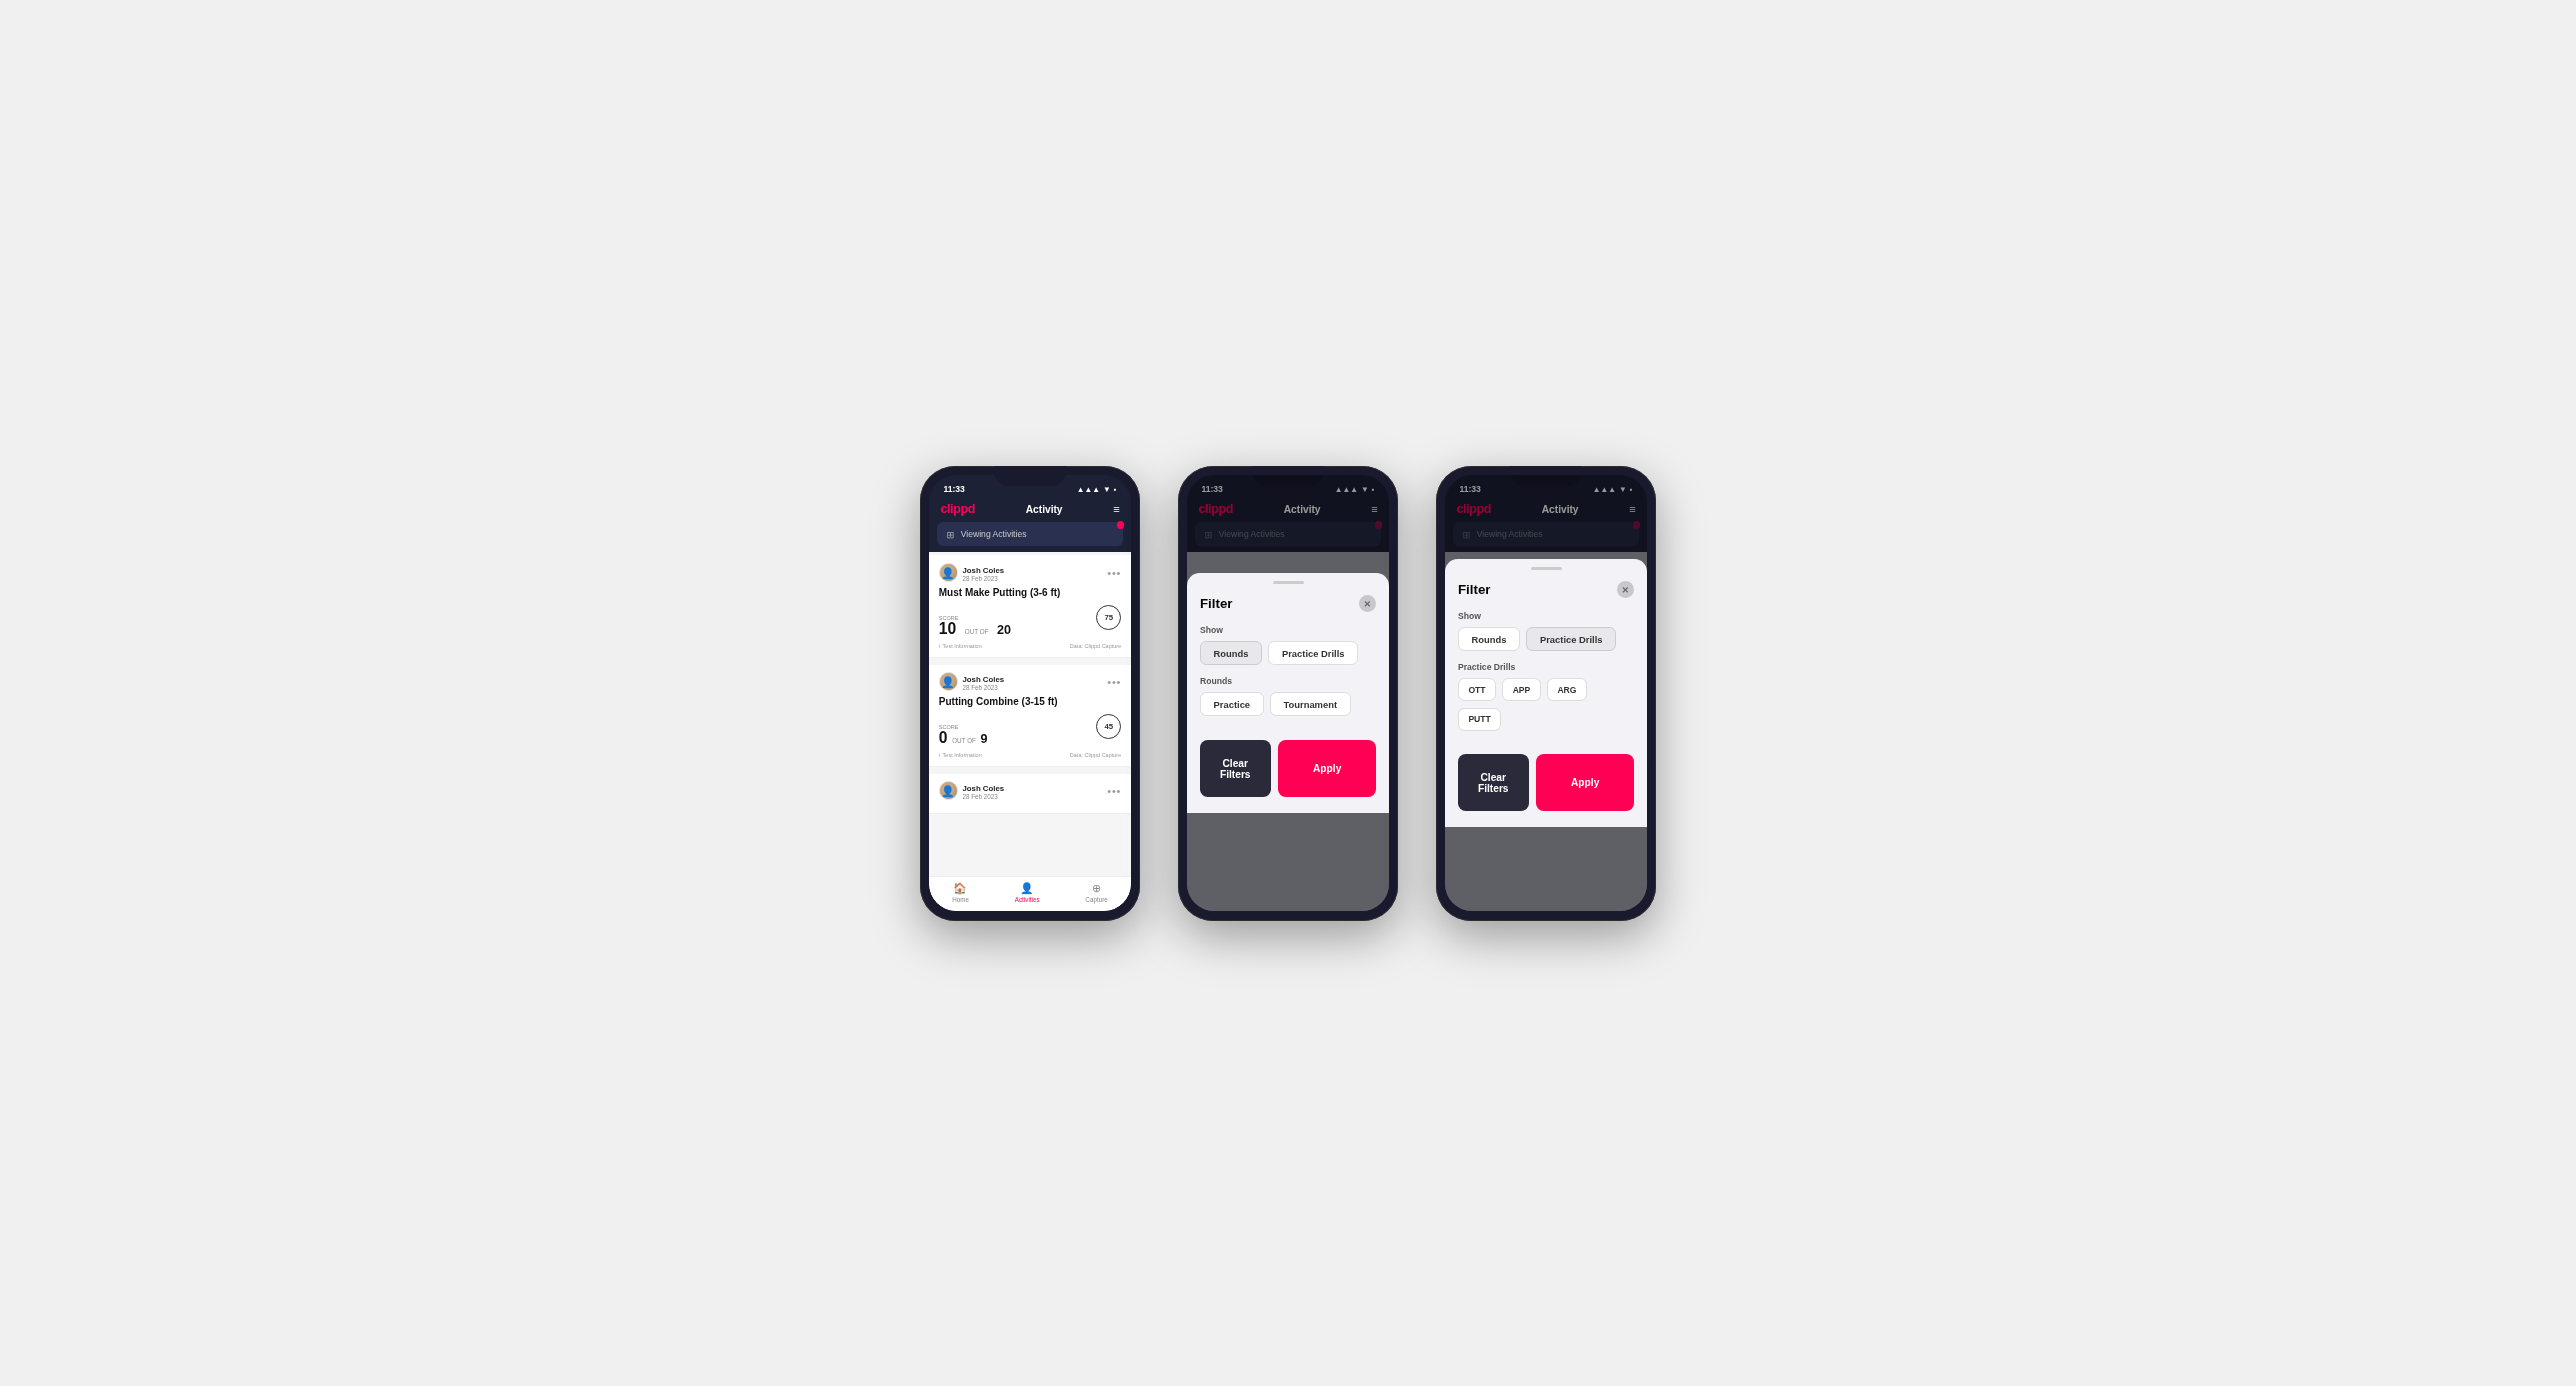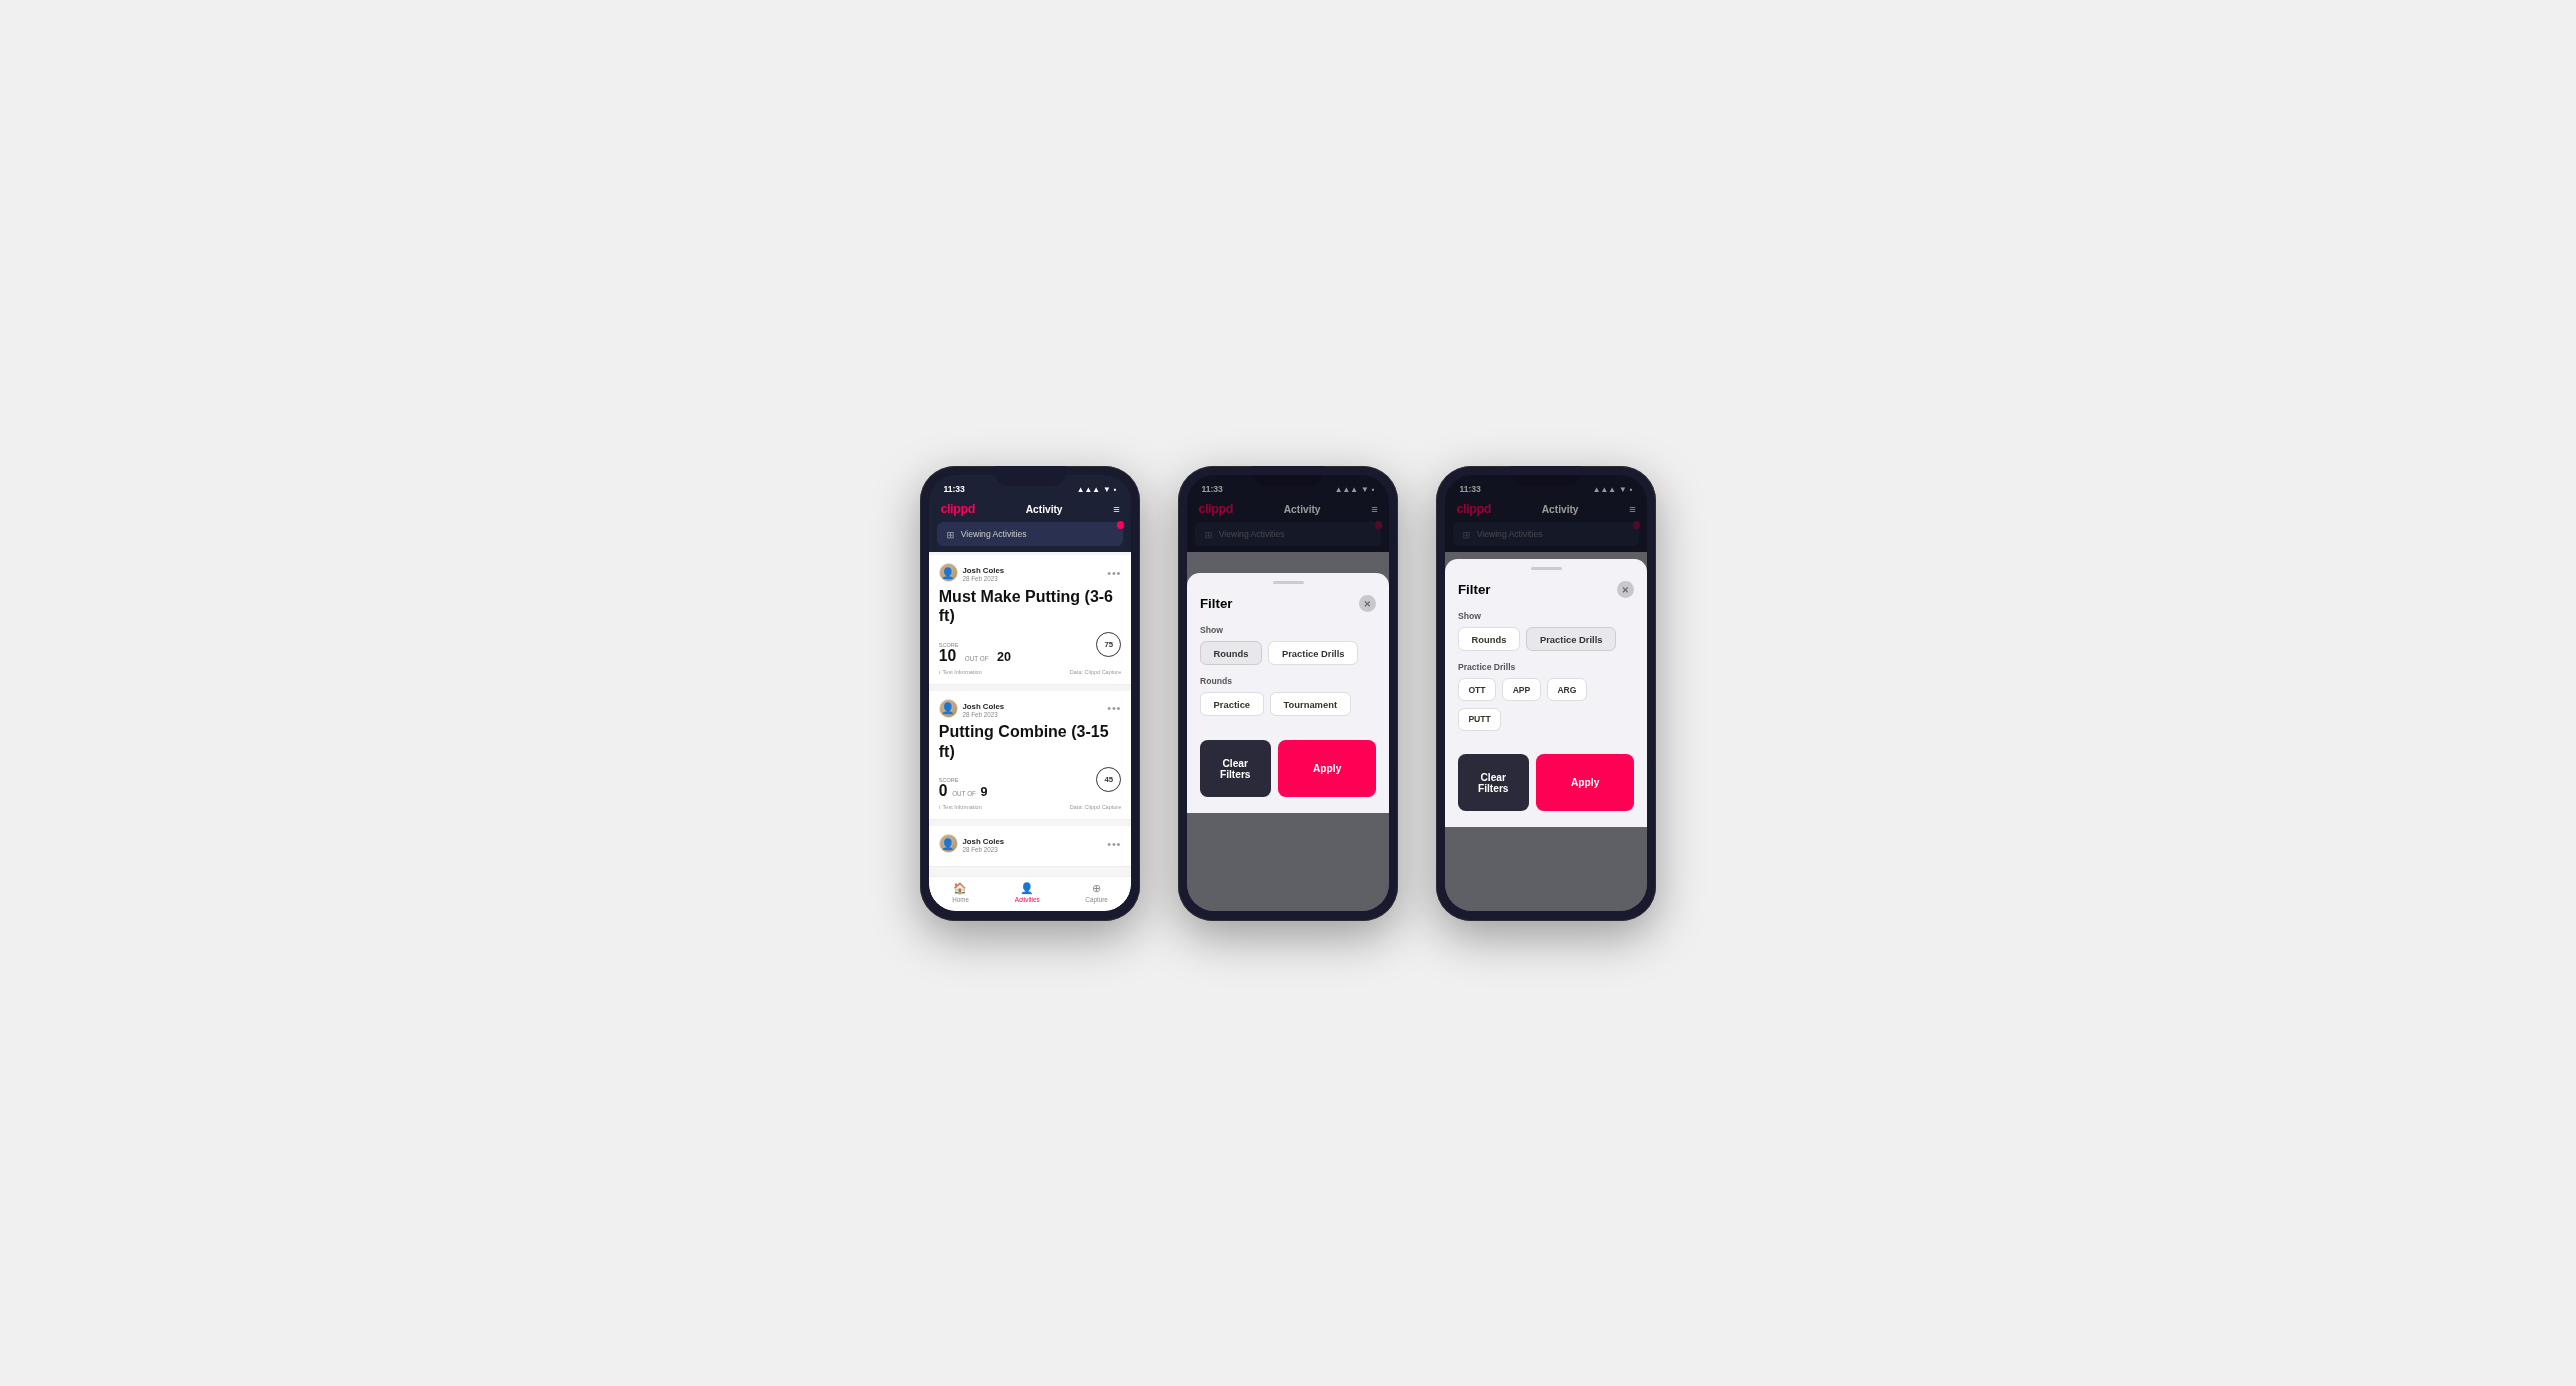--- a/index.html
+++ b/index.html
@@ -191,21 +191,21 @@
     .user-date {
       font-size: 6.3px;
       color: #888;
     }
     .more-dots {
       color: #999;
       font-size: 11px;
       letter-spacing: 0.8px;
     }
     .activity-title {
-      font-size: 16px;
+      font-size: 10px;
       font-weight: 700;
       color: #111;
       margin-bottom: 6.3px;
       line-height: 1.2;
     }
     .stats-row {
       display: flex;
       align-items: baseline;
       gap: 4.7px;
       margin-bottom: 4.7px;

